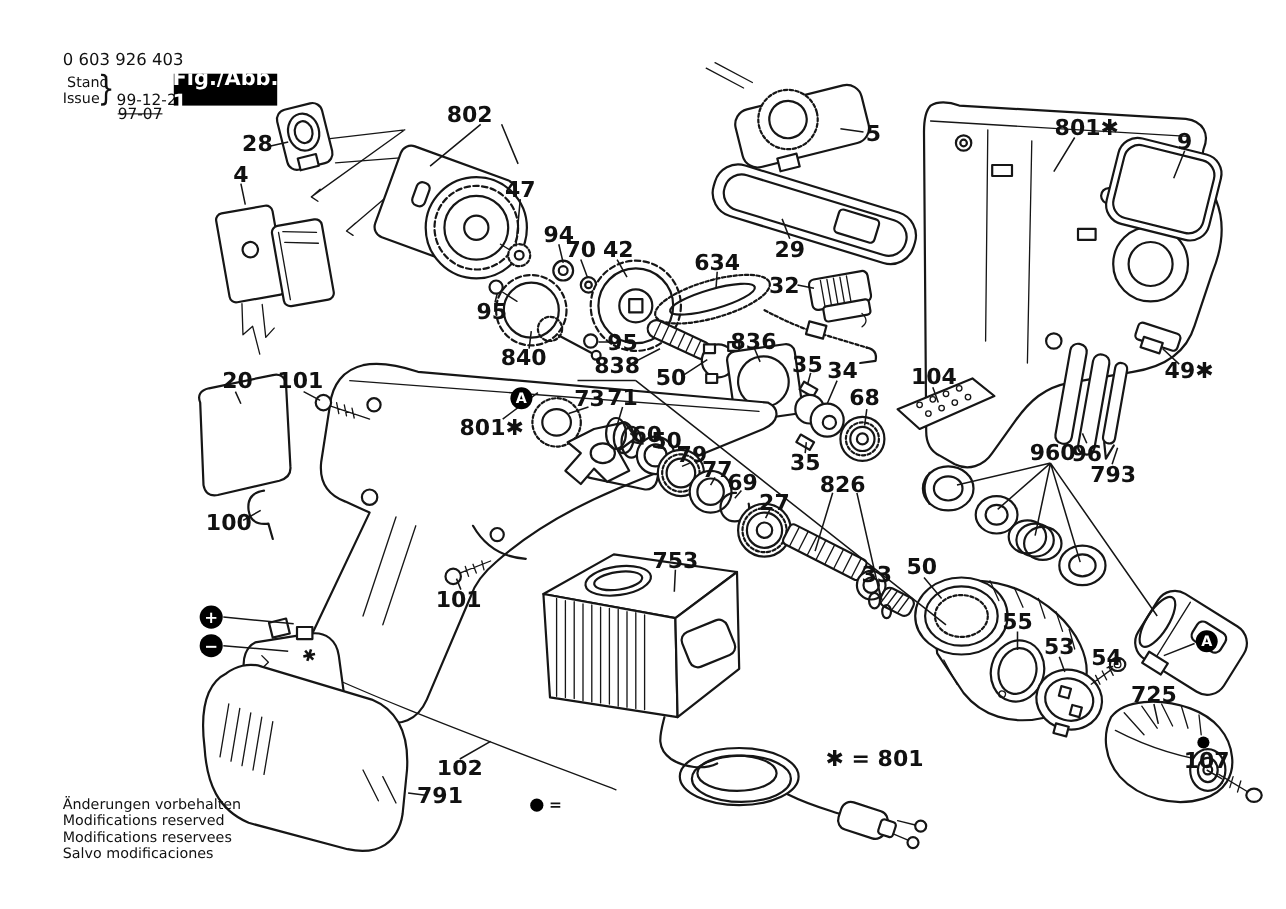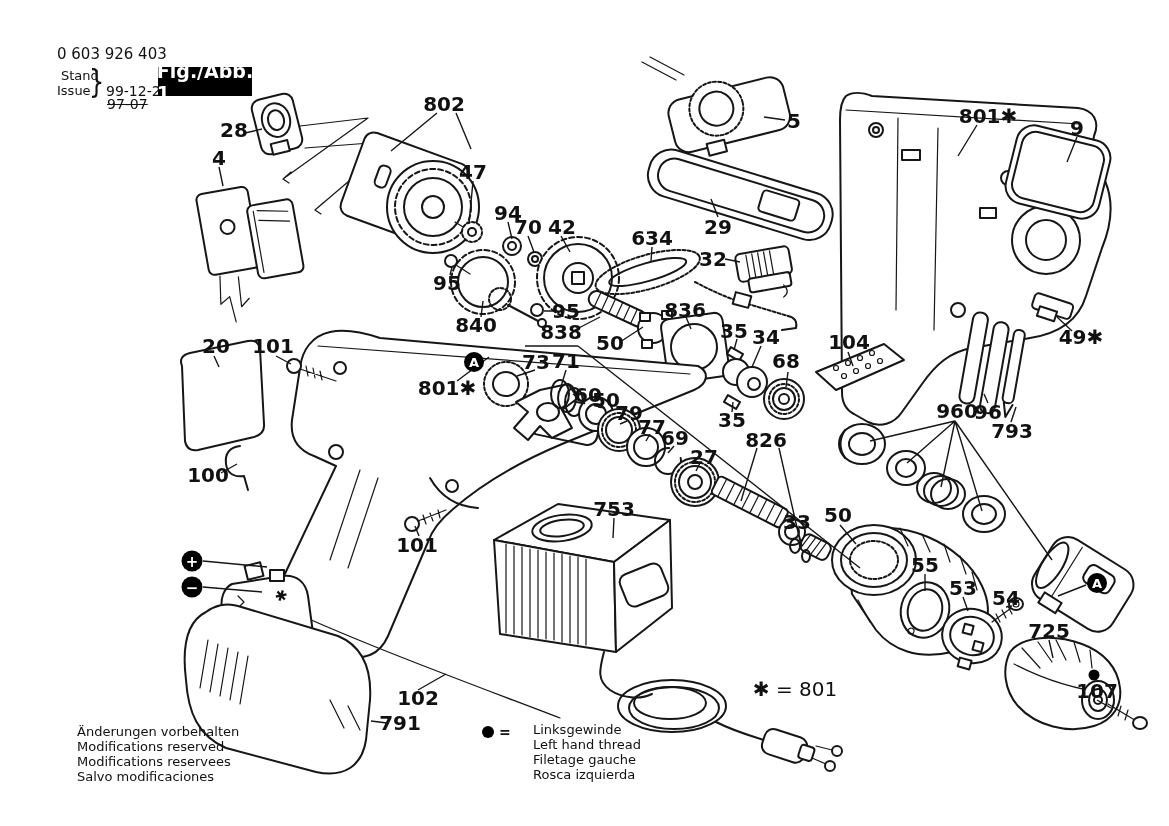--- a/index.html
+++ b/index.html
@@ -17,22 +17,22 @@
   .hdr-num{position:absolute;left:57px;top:45px;font-size:15px;}
   .hdr-word{position:absolute;font-size:13px;}
   .hdr-brace{position:absolute;left:87px;top:63px;font-size:30px;transform:scale(.8,1.05);}
   .hdr-old{position:absolute;left:107px;top:66px;font-size:14px;text-decoration:line-through;margin-top:30px;}
   .hdr-date{position:absolute;left:106px;top:83px;font-size:14px;}
   .figbox{position:absolute;left:158px;top:67px;width:94px;height:29px;background:#000;color:#fff;
           font-weight:bold;font-size:19px;display:flex;align-items:center;justify-content:center;}
   .badge{position:absolute;transform:translate(-50%,-50%);background:#000;color:#fff;border-radius:50%;
          display:flex;align-items:center;justify-content:center;font-weight:bold;}
   .dot{position:absolute;transform:translate(-50%,-50%);background:#000;border-radius:50%;}
-  .smalltext{position:absolute;font-size:13px;line-height:15px;margin-left:20px;}
-  .legend-ast{position:absolute;transform:translate(-50%,-50%);font-weight:normal;font-size:20px;white-space:nowrap;}
+  .smalltext{position:absolute;font-size:13px;line-height:15px;}
+  .legend-ast{position:absolute;transform:translate(-50%,-50%);font-weight:bold;font-size:20px;white-space:nowrap;}
   .batt-ast{position:absolute;transform:translate(-50%,-50%) rotate(18deg);font-size:15px;font-weight:bold;}
   .eq{position:absolute;font-size:14px;font-weight:bold;}
 </style>
 </head>
 <body>
 
 <div class="stage">
 
 <svg width="1169" height="826" viewBox="0 0 1169 826">
 
@@ -425,21 +425,21 @@
   <span class="hdr-num">0 603 926 403</span>
   <span class="hdr-word" style="left:61px;top:68px;">Stand</span>
   <span class="hdr-word" style="left:57px;top:83px;">Issue</span>
   <span class="hdr-brace">}</span>
   <span class="hdr-old">97-07</span>
   <span class="hdr-date">99-12-23</span>
   <div class="figbox">Fig./Abb. 1</div>
 
   <span class="plabel" style="left:234px;top:130px">28</span>
   <span class="plabel" style="left:219px;top:158px">4</span>
-  <span class="plabel" style="left:444px;top:104px">802</span>
+  <span class="plabel" style="left:427px;top:104px">802</span>
   <span class="plabel" style="left:473px;top:172px">47</span>
   <span class="plabel" style="left:508px;top:213px">94</span>
   <span class="plabel" style="left:528px;top:227px">70</span>
   <span class="plabel" style="left:562px;top:227px">42</span>
   <span class="plabel" style="left:447px;top:283px">95</span>
   <span class="plabel" style="left:476px;top:325px">840</span>
   <span class="plabel" style="left:566px;top:311px">95</span>
   <span class="plabel" style="left:561px;top:332px">838</span>
   <span class="plabel" style="left:610px;top:343px">50</span>
   <span class="plabel" style="left:652px;top:238px">634</span>
@@ -487,26 +487,20 @@
   <div class="badge" style="left:1097px;top:583px;width:20px;height:20px;font-size:13px;">A</div>
   <div class="badge" style="left:192px;top:561px;width:21px;height:21px;font-size:15px;">+</div>
   <div class="badge" style="left:192px;top:587px;width:21px;height:21px;font-size:15px;">−</div>
   <span class="batt-ast" style="left:281px;top:596px;">✱</span>
   <div class="dot" style="left:1094px;top:675px;width:11px;height:11px;"></div>
 
   <span class="legend-ast" style="left:795px;top:689px;">✱ = 801</span>
 
   <div class="dot" style="left:488px;top:732px;width:12px;height:12px;"></div>
   <span class="eq" style="left:499px;top:724px;">=</span>
-  <div class="smalltext" style="left:513px;top:722px;">
-    <div>Linksgewinde</div>
-    <div>Left hand thread</div>
-    <div>Filetage gauche</div>
-    <div>Rosca izquierda</div>
-  </div>
 
   <div class="smalltext" style="left:57px;top:724px;">
     <div>Änderungen vorbehalten</div>
     <div>Modifications reserved</div>
     <div>Modifications reservees</div>
     <div>Salvo modificaciones</div>
   </div>
 
 </div>
 

